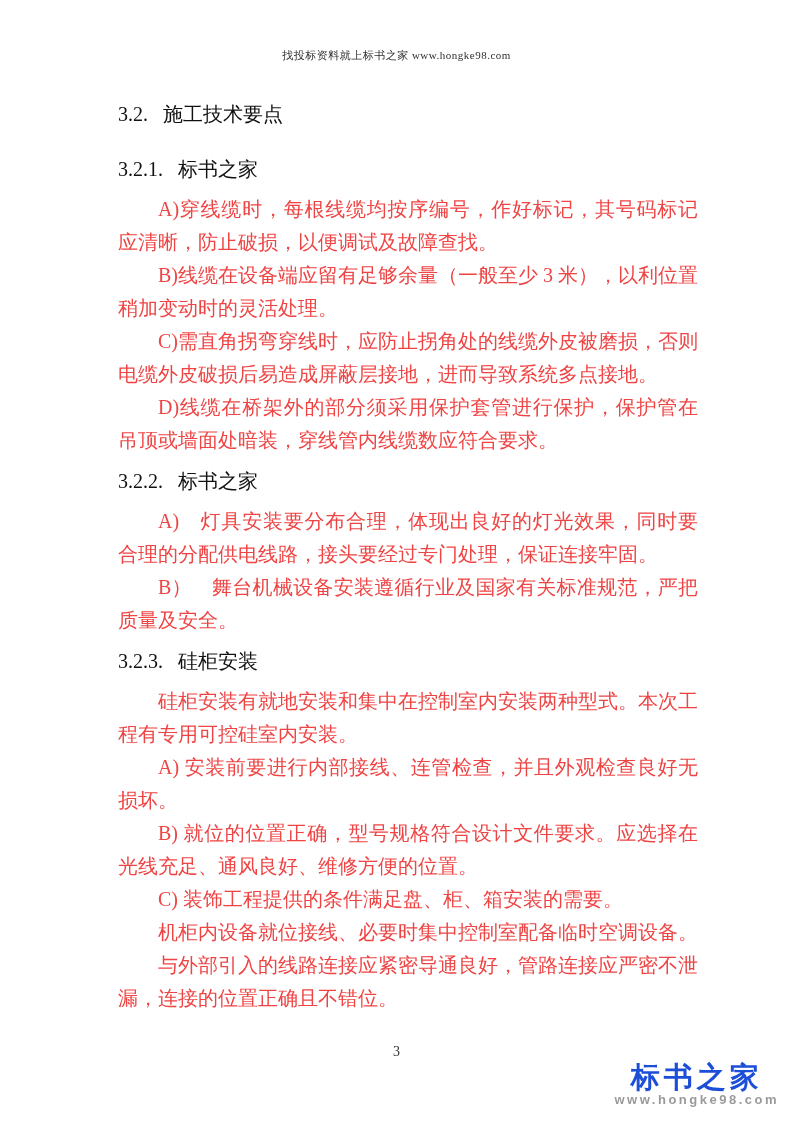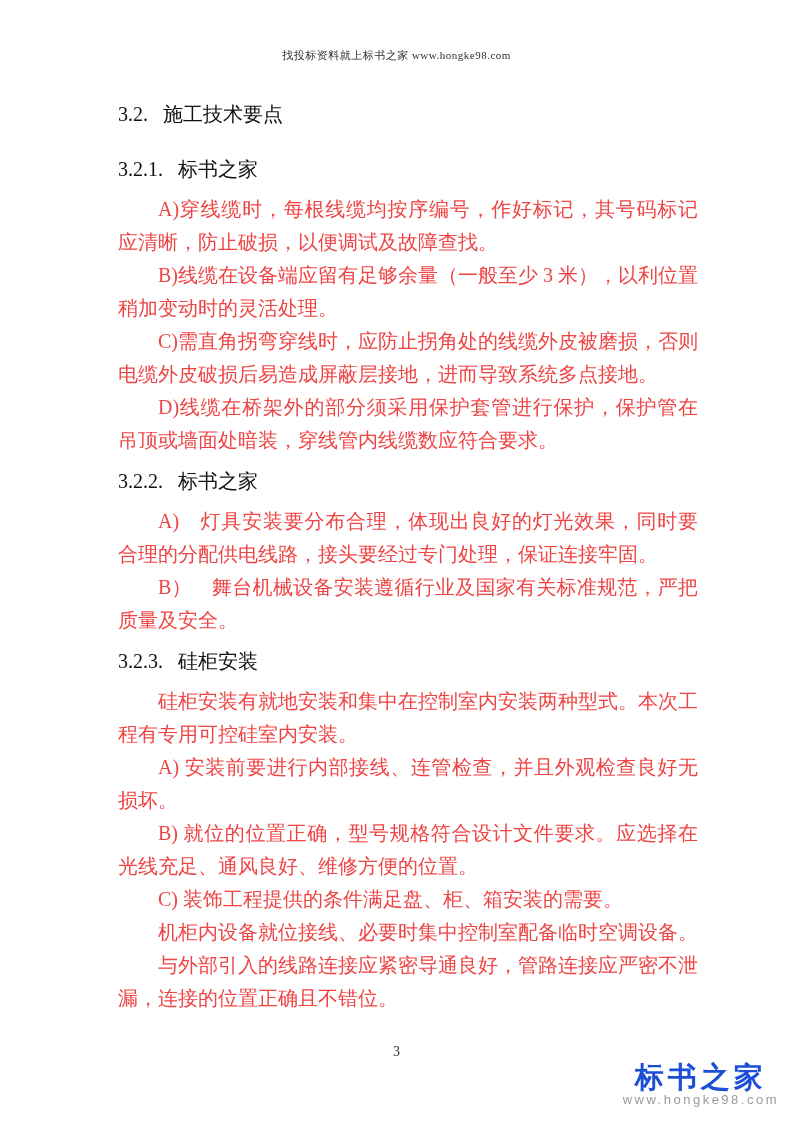--- a/index.html
+++ b/index.html
@@ -79,21 +79,21 @@
   }
   .footer-logo-title {
     font-size: 29px;
     font-weight: 800;
     letter-spacing: 4px;
     color: #1d4ed8;
     line-height: 28px;
   }
   .footer-logo-url {
     font-size: 13px;
-    font-weight: normal;
+    font-weight: bold;
     letter-spacing: 2.5px;
     color: #9a9a9a;
     line-height: 17px;
   }
 </style>
 </head>
 <body>
 
 <div class="page">
 

